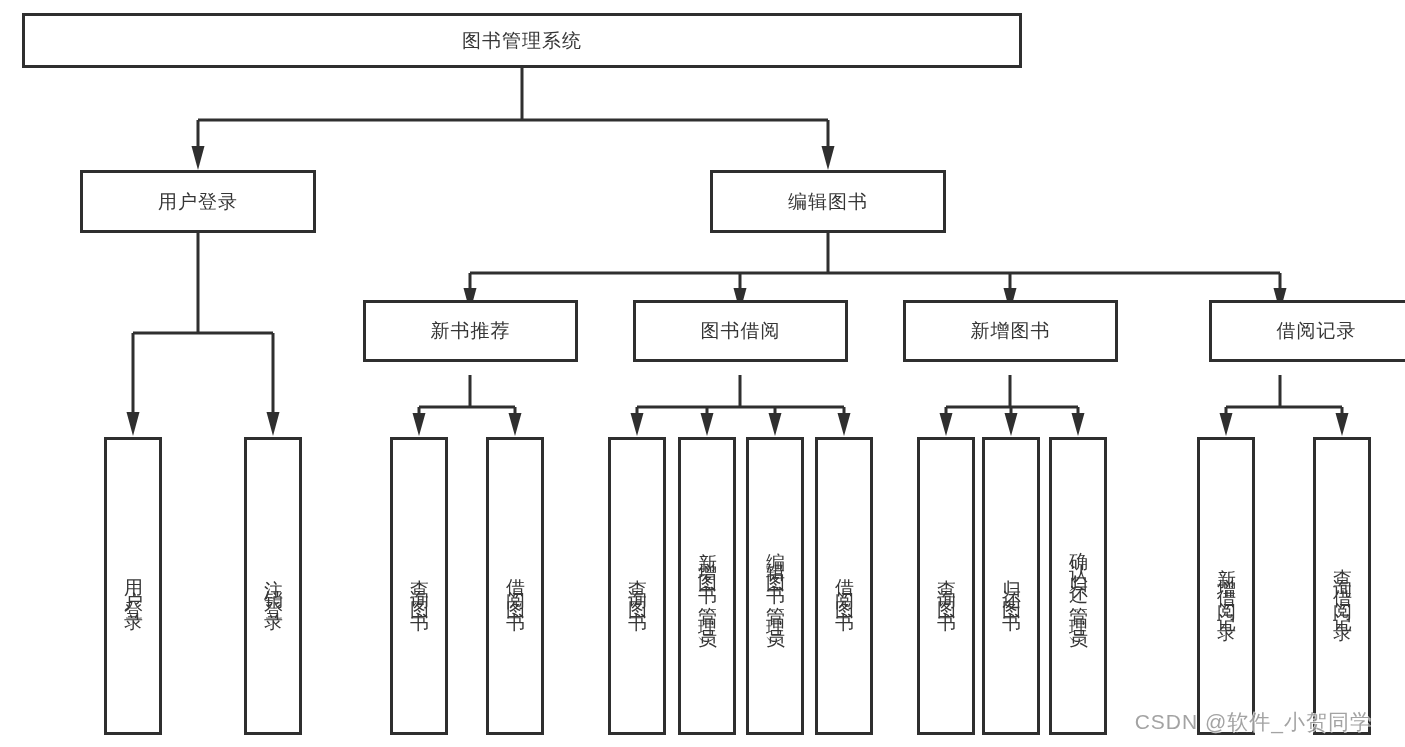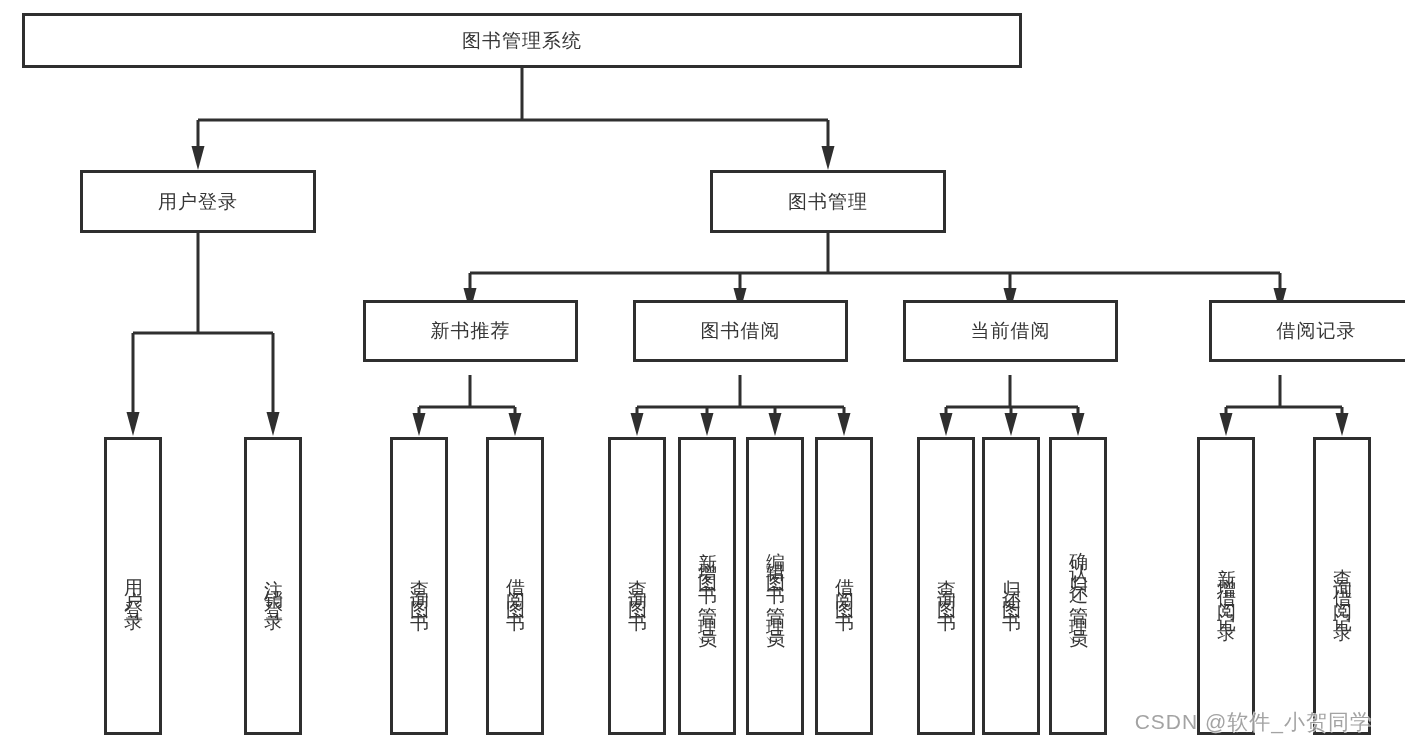--- a/index.html
+++ b/index.html
@@ -108,25 +108,25 @@
       <polygon points="1071.5,413 1084.5,413 1078,436"></polygon>
 
       <polygon points="1219.5,413 1232.5,413 1226,436"></polygon>
       <polygon points="1335.5,413 1348.5,413 1342,436"></polygon>
     </g>
   </svg>
 
   <div class="box root-box">图书管理系统</div>
 
   <div class="box l2 user">用户登录</div>
-  <div class="box l2 mgmt">图书管理</div>
+  <div class="box l2 mgmt">编辑图书</div>
 
   <div class="box l3 g1">新书推荐</div>
   <div class="box l3 g2">图书借阅</div>
-  <div class="box l3 g3">当前借阅</div>
+  <div class="box l3 g3">新增图书</div>
   <div class="box l3 g4">借阅记录</div>
 
   <div class="box leaf" style="left:104px">
     <span class="vtext">用户登录</span>
   </div>
   <div class="box leaf" style="left:244px">
     <span class="vtext">注销登录</span>
   </div>
 
   <div class="box leaf" style="left:390px">

